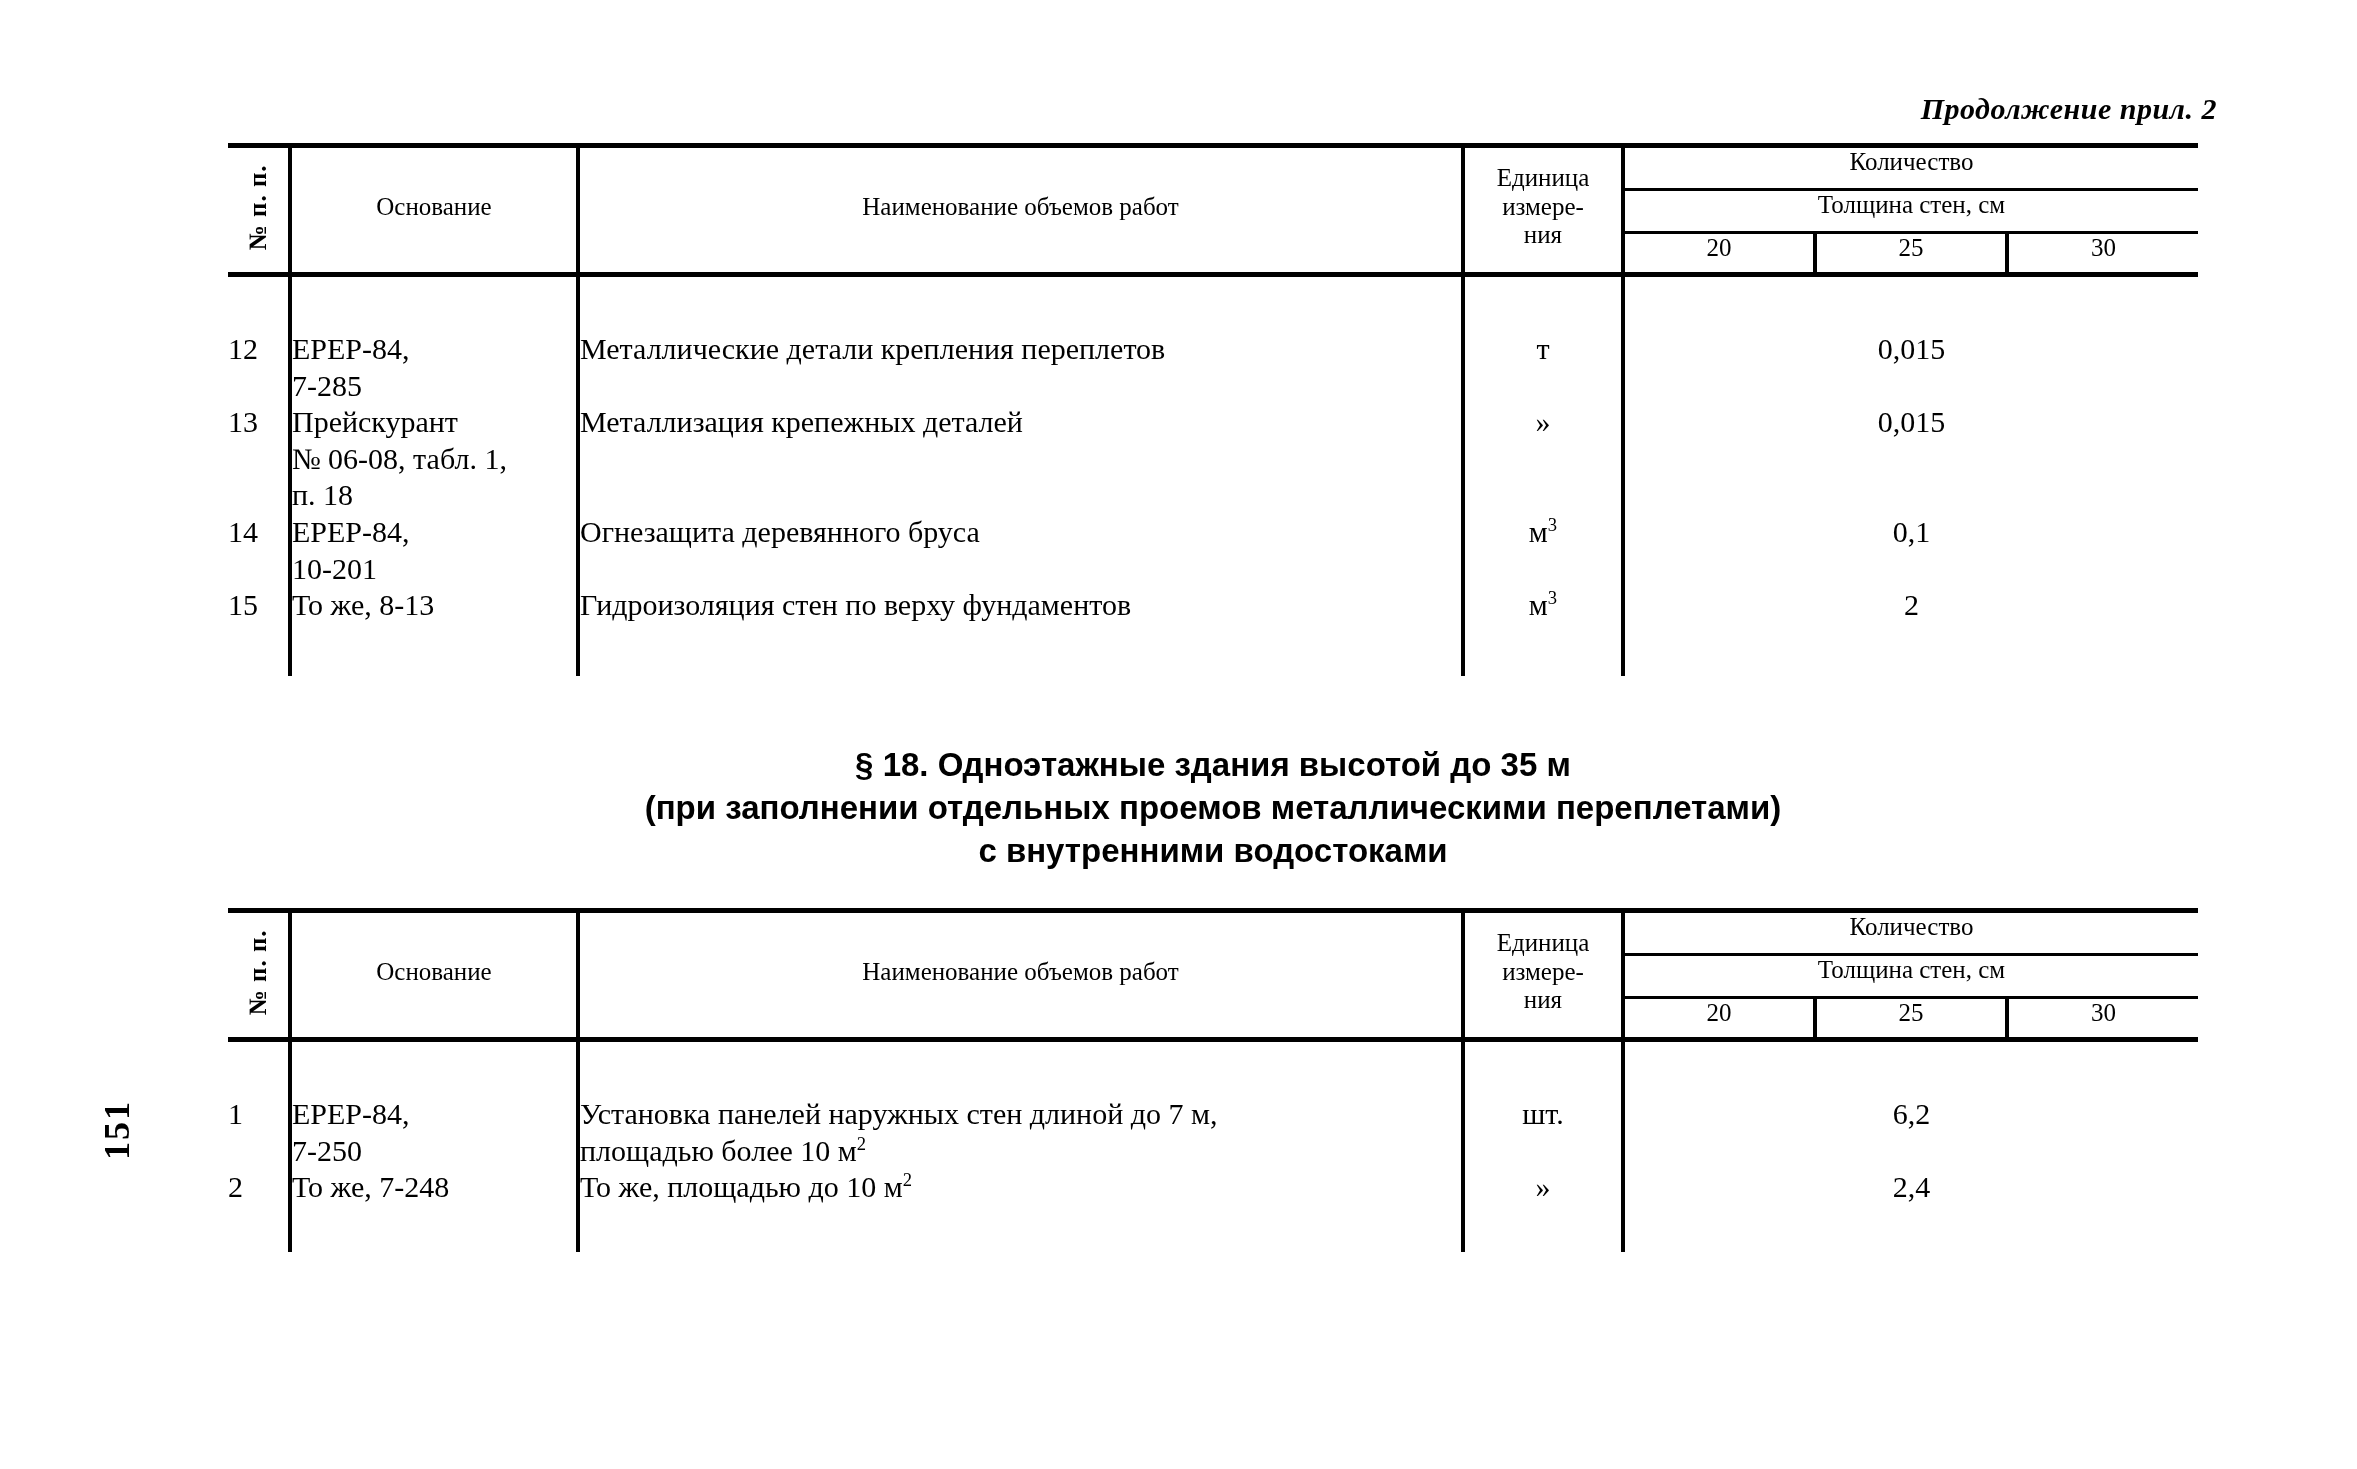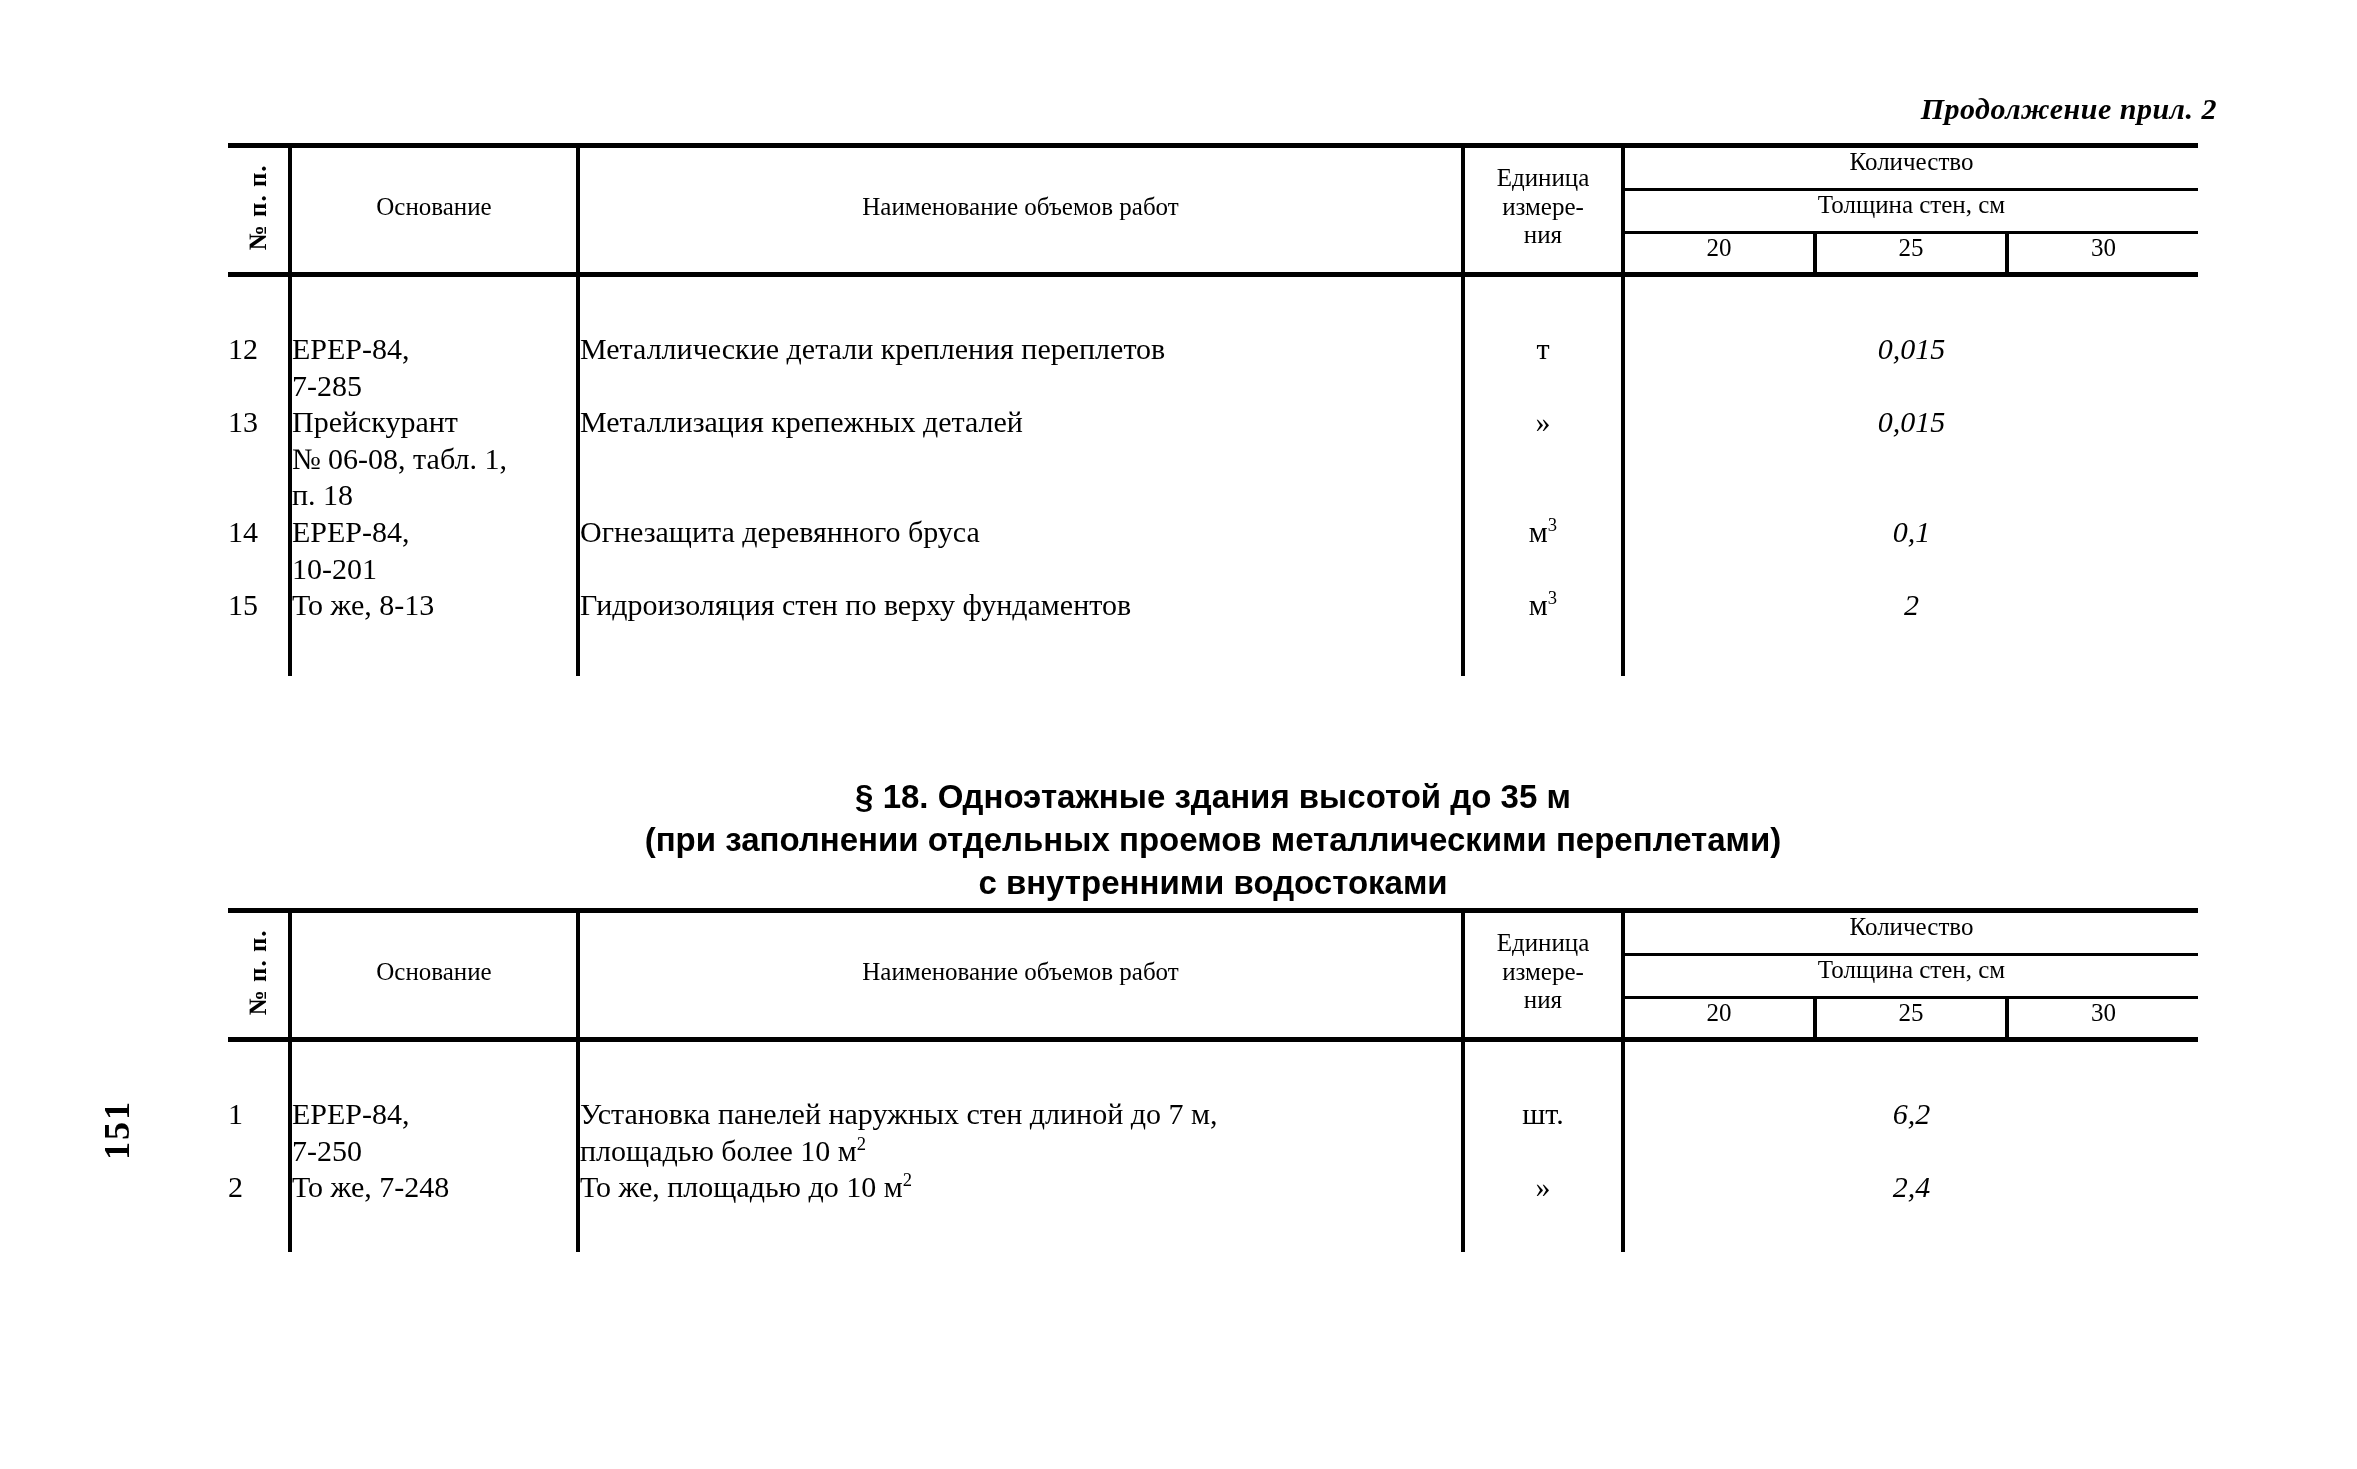--- a/index.html
+++ b/index.html
@@ -115,32 +115,32 @@
   .bcell {
     font-size: 30px;
     font-weight: bold;
     line-height: 1.22;
     padding: 2px 6px;
   }
   .c-num   { text-align: left;  padding-right: 14px; }
   .c-basis { text-align: left;   padding-left: 16px; }
   .c-name  { text-align: left;   padding-left: 18px; }
   .c-unit  { text-align: center; }
-  .c-qty   { text-align: center; font-style: italic; }
+  .c-qty   { text-align: center; }
 
   .qty-span { text-align: center; font-size: 30px; font-weight: bold; }
 
   sup { font-size: 0.62em; vertical-align: super; line-height: 0; }
 
   
   .section-heading {
     position: absolute;
     left: 228px;
     width: 1970px;
-    top: 776px;
+    top: 744px;
     text-align: center;
     font-weight: bold;
     font-size: 33px;
     line-height: 1.30;
     font-family: "Liberation Sans", "DejaVu Sans", sans-serif;
   }
   .section-heading .ln { display: block; white-space: nowrap; }
 
   .nowrap { white-space: nowrap; }
   .spacer-row td { height: 54px; }

